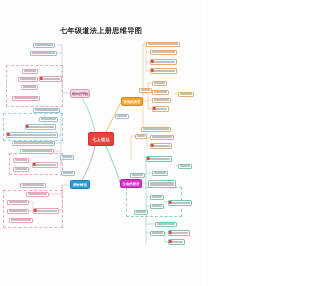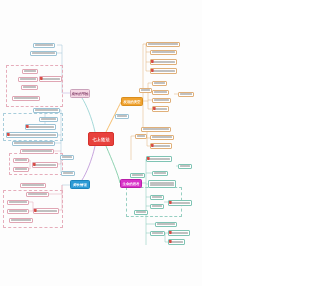--- a/index.html
+++ b/index.html
@@ -89,20 +89,21 @@
     background:#d63b33;
     clip-path:polygon(0 0,100% 0,100% 72%,50% 100%,0 72%);
     opacity:.9;
   }
 </style>
 </head>
 <body>
 
 <div id="page">
 
+  <div id="title">七年级道法上册思维导图</div>
 
   <div id="map">
 
     <svg id="edges" viewBox="0 0 202 215">
 
       <path d="M 95 92 C 92 78, 86 64, 82 58" fill="none" stroke="#7fc9c9" stroke-width="0.7"></path>
       <path d="M 106 92 C 112 80, 118 68, 121 62" fill="none" stroke="#f0a22e" stroke-width="0.7"></path>
       <path d="M 95 106 C 92 120, 86 134, 82 140" fill="none" stroke="#b07fd0" stroke-width="0.7"></path>
       <path d="M 106 106 C 112 120, 118 134, 120 143" fill="none" stroke="#5fbf8f" stroke-width="0.7"></path>
 

